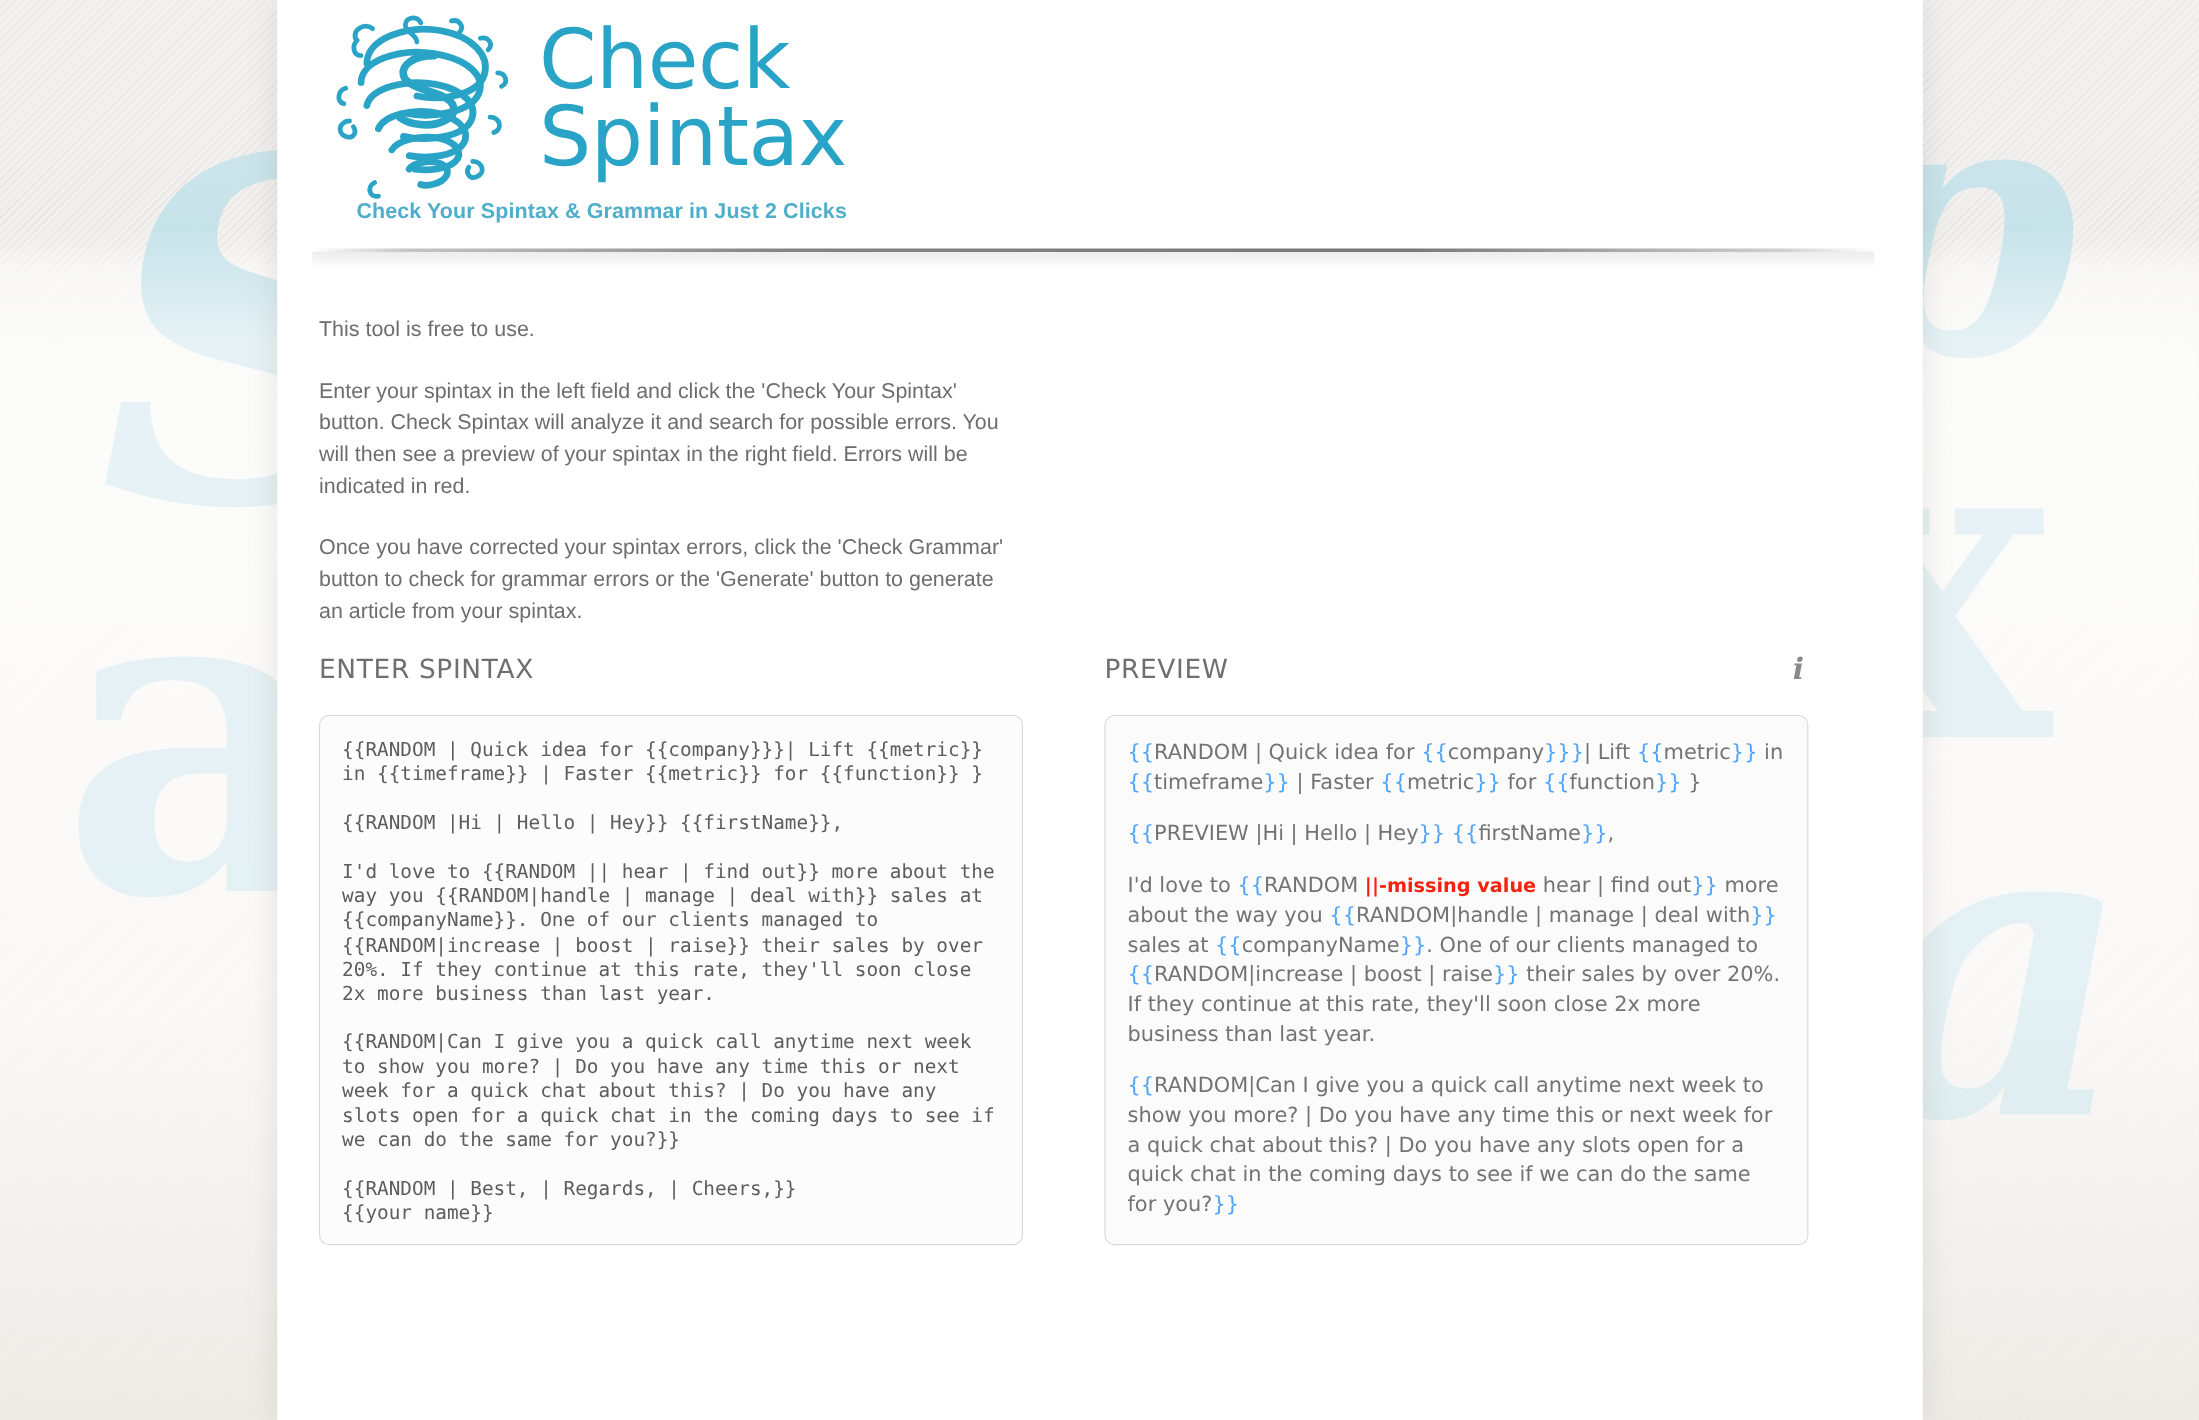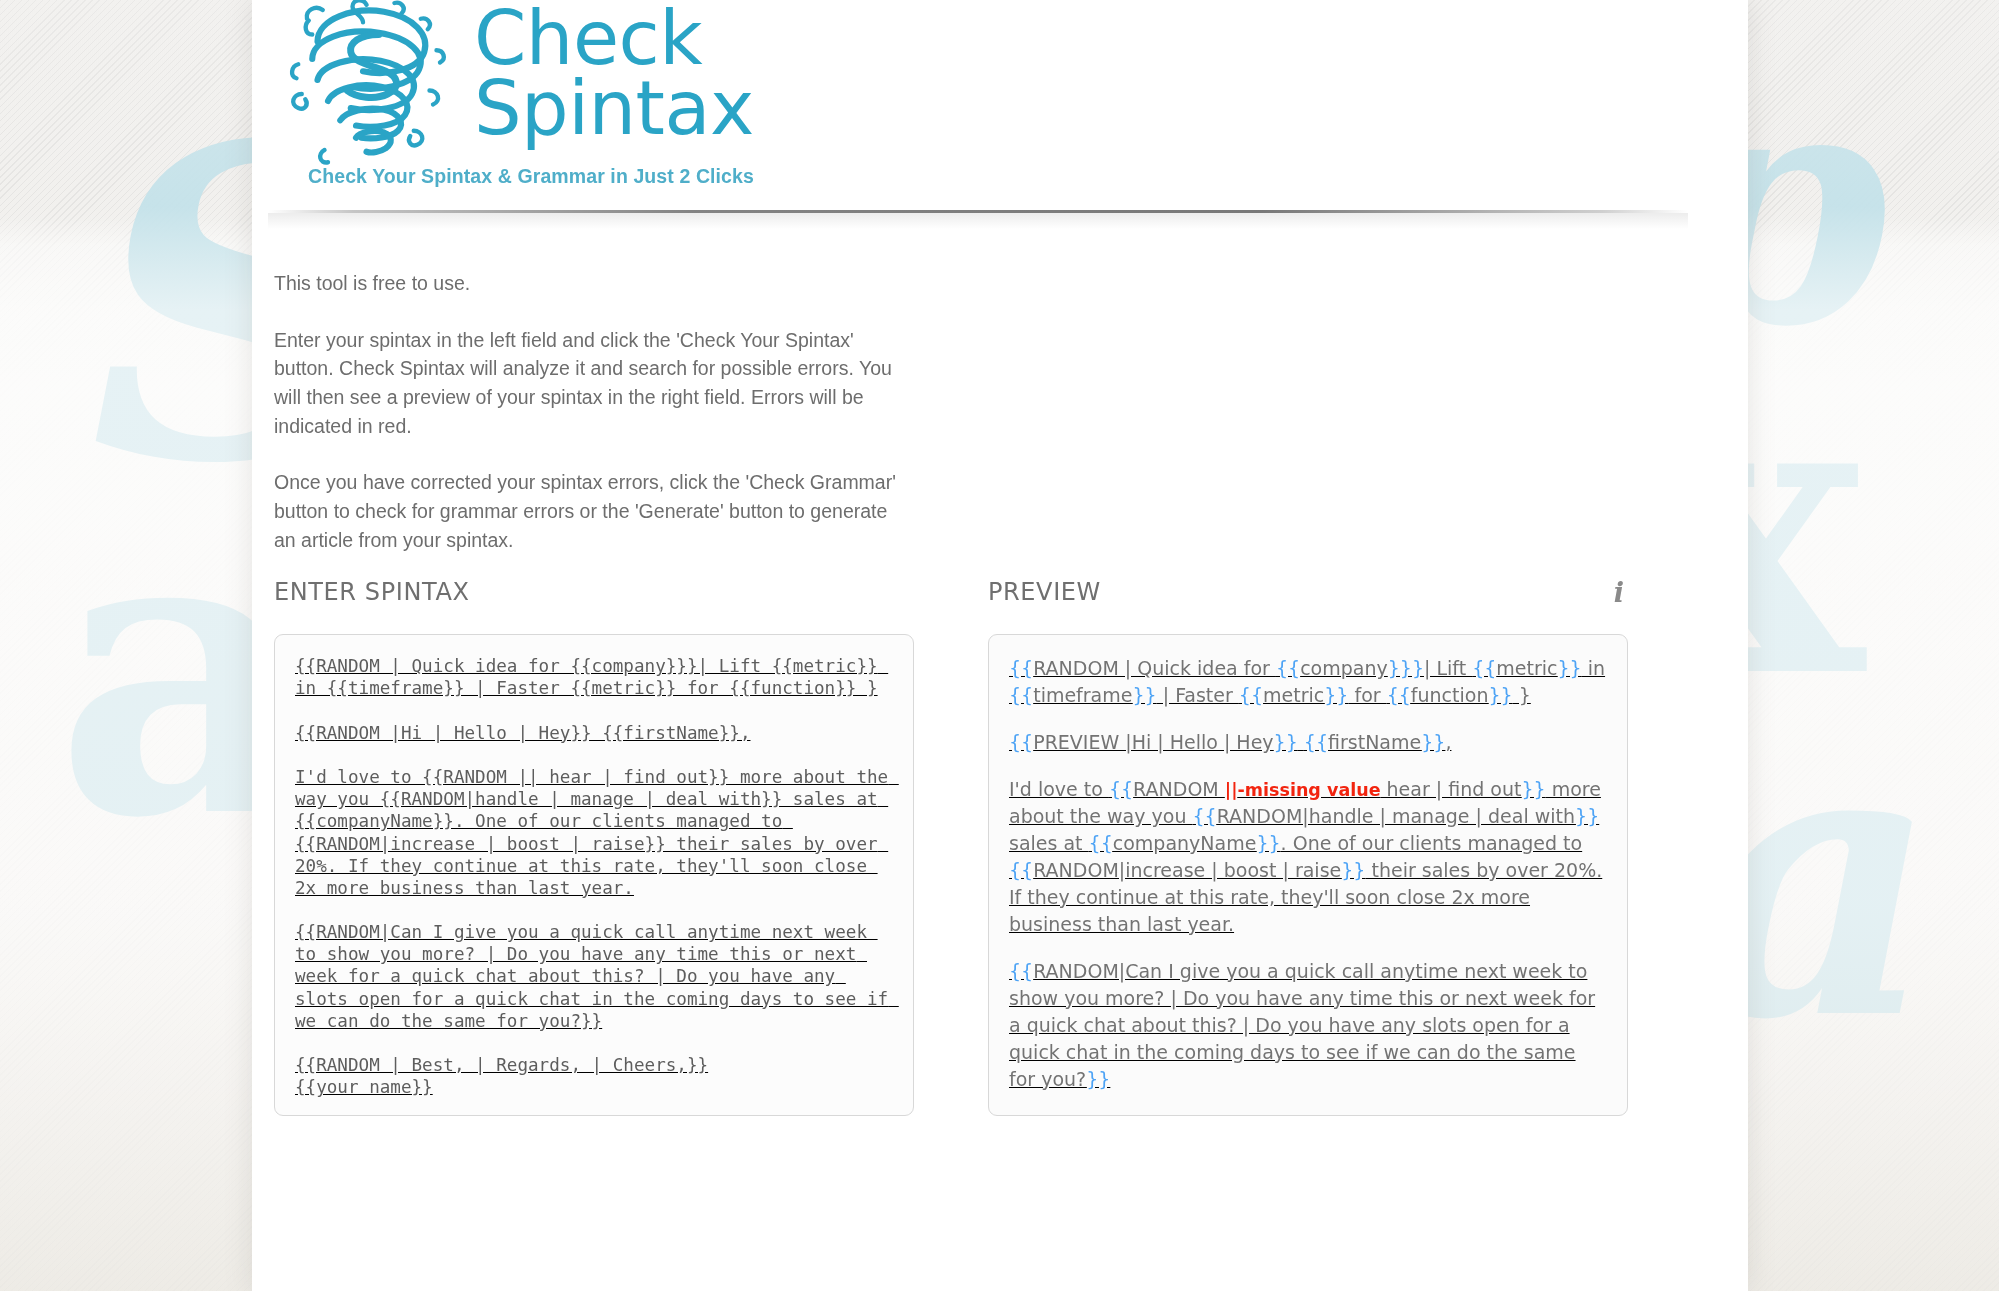--- a/index.html
+++ b/index.html
@@ -55,21 +55,21 @@
     left: 252px; top: 0;
     width: 1496px; height: 1291px;
     background: #ffffff;
     z-index: 5;
     box-shadow: 0 0 26px rgba(120,118,112,0.18);
   }
 
   .page-inner {
     position: relative;
     width: 100%; height: 100%;
-    padding: 0;
+    padding: 16px;
   }
 
   
   .header {
     padding: 0 0 0 28px;
     position: relative;
   }
   .logo-row {
     display: flex;
     align-items: flex-start;
@@ -169,21 +169,20 @@
     cursor: pointer;
   }
 
   .box {
     border: 1px solid #d8d8d8;
     border-radius: 9px;
     background: #fbfbfb;
     height: 482px;
     overflow: hidden;
     padding: 20px 20px 18px 20px;
-    text-decoration: underline;
   }
   .box.spintax {
     background: #fcfcfc;
   }
   .spintax-text {
     font-family: "DejaVu Sans Mono", monospace;
     font-size: 17.6px;
     line-height: 1.26;
     color: #5d5d5d;
     white-space: pre-wrap;

